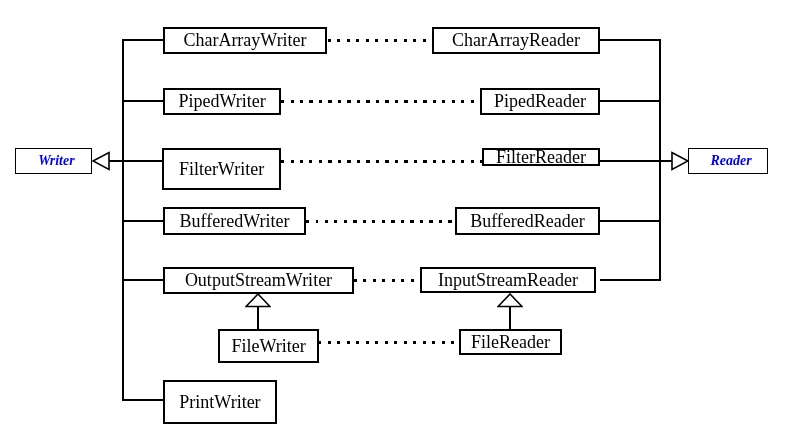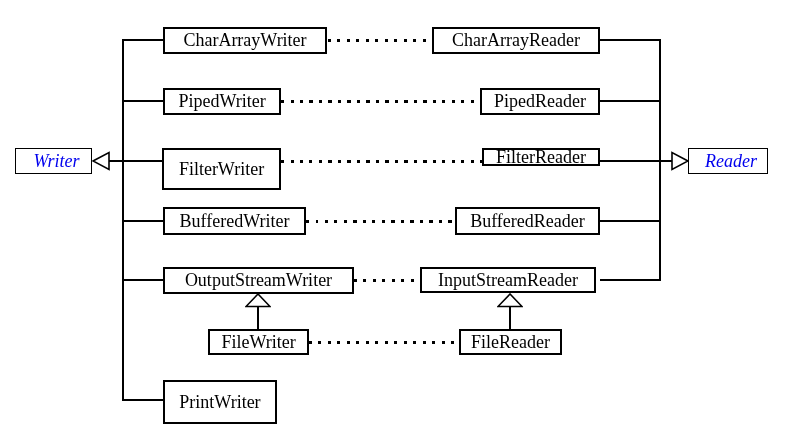--- a/index.html
+++ b/index.html
@@ -23,21 +23,21 @@
     background:var(--boxfill);
     display:flex;align-items:center;justify-content:center;
     font-weight:normal;font-size:18px;color:var(--classtext);
     white-space:nowrap;
   }
   .ibox{
     position:absolute;box-sizing:border-box;
     border:1px solid var(--line);
     background:var(--boxfill);
     display:flex;align-items:center;justify-content:center;
-    font-weight:normal;font-style:italic;font-size:18px;color:var(--blue);
+    font-weight:bold;font-style:italic;font-size:14px;color:var(--blue);
     white-space:nowrap;
     padding-left:6px;
   }
   .hline{position:absolute;height:2px;background:var(--line);}
   .vline{position:absolute;width:2px;background:var(--line);}
   .dotline{
     position:absolute;height:3px;
     background-image:repeating-linear-gradient(to right, var(--line) 0 3px, transparent 3px 9.5px);
   }
   .tri{position:absolute;}
@@ -106,18 +106,18 @@
 
   <div class="cbox" style="left:162px;top:148px;width:119px;height:42px">FilterWriter</div>
   <div class="cbox" style="left:482px;top:148px;width:118px;height:18px">FilterReader</div>
 
   <div class="cbox" style="left:163px;top:207px;width:143px;height:28px">BufferedWriter</div>
   <div class="cbox" style="left:455px;top:207px;width:145px;height:28px">BufferedReader</div>
 
   <div class="cbox" style="left:163px;top:267px;width:191px;height:27px">OutputStreamWriter</div>
   <div class="cbox" style="left:420px;top:267px;width:176px;height:26px">InputStreamReader</div>
 
-  <div class="cbox" style="left:208px;top:329px;width:101px;height:26px">FileWriter</div>
+  <div class="cbox" style="left:218px;top:329px;width:101px;height:34px">FileWriter</div>
   <div class="cbox" style="left:459px;top:329px;width:103px;height:26px">FileReader</div>
 
   <div class="cbox" style="left:163px;top:380px;width:114px;height:44px">PrintWriter</div>
 
 </div>
 
 </body></html>

